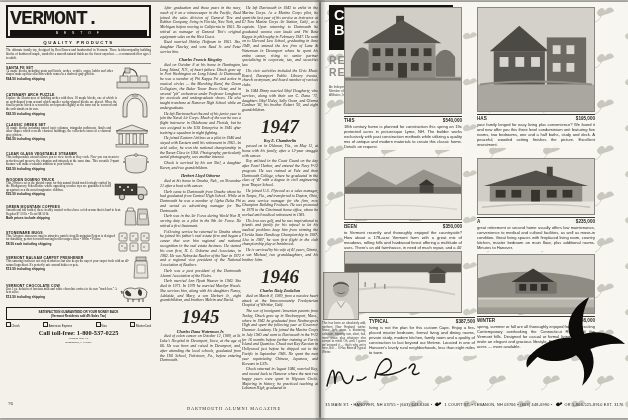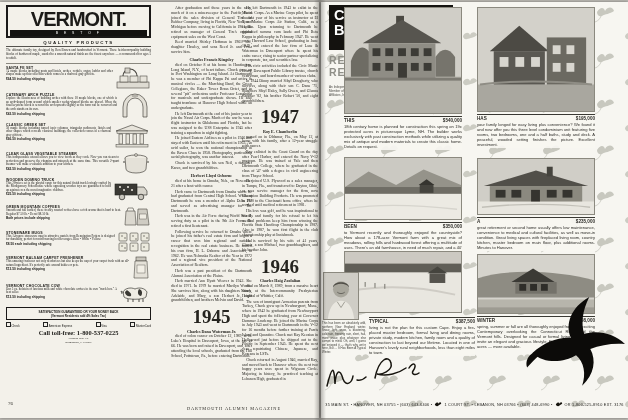--- a/index.html
+++ b/index.html
@@ -7,38 +7,38 @@
   .spread{position:relative;width:628px;height:420px;background:#bdbbb5;}
   .page{position:absolute;top:2px;height:416px;box-shadow:0 0 3px rgba(0,0,0,.4);}
   .page-left{left:0;width:319px;background:#f3f1ea;}
   .page-right{left:321px;width:307px;background:#f7f6f1;overflow:hidden;}
   .gutter{position:absolute;left:314px;top:0;width:12px;height:420px;z-index:5;
     background:linear-gradient(90deg,rgba(0,0,0,0),rgba(40,38,34,.35) 50%,rgba(0,0,0,0));}
 
   
   .vt-ad{position:absolute;left:6px;top:3px;width:145px;height:395px;overflow:hidden;color:#1c1b18;}
   .vt-logo{border:2px double #1a1918;padding:2px 2px 0;}
-  .vt-brand{font-family:Liberation Sans, sans-serif;font-weight:bold;font-size:20px;line-height:20px;text-align:center;letter-spacing:-1px;}
+  .vt-brand{font-family:Liberation Mono, monospace;font-weight:bold;font-size:20px;line-height:20px;text-align:left;letter-spacing:-1px;}
   .vt-band{background:#141311;color:#fff;font-family:"Liberation Sans",sans-serif;font-size:3.4px;letter-spacing:2.5px;text-align:center;padding:1px 0;margin-top:1px;}
   .vt-quality{font-family:"Liberation Sans",sans-serif;font-weight:bold;font-size:4.4px;letter-spacing:1.6px;text-align:center;margin:2px 0;border-bottom:.5px solid #55534e;padding-bottom:1px;}
   .vt-intro{font-size:3.2px;line-height:1.2;text-align:justify;margin-bottom:2px;border-bottom:.5px solid #8a887f;padding-bottom:2px;}
   .vt-item{margin-bottom:2.5px;overflow:hidden;}
   .vt-illo{float:right;margin:0 0 1px 2px;}
   .vt-name{font-family:"Liberation Sans",sans-serif;font-weight:bold;font-size:3.5px;letter-spacing:.2px;}
   .vt-desc{font-size:3.1px;line-height:1.18;text-align:justify;}
   .vt-price{font-family:"Liberation Sans",sans-serif;font-weight:bold;font-size:3.2px;}
   .vt-guarantee{border:.6px solid #1a1918;text-align:center;font-family:"Liberation Sans",sans-serif;font-weight:bold;font-size:3px;padding:1.5px 1px;margin:2px 0 1.5px;}
   .vt-pay{display:flex;justify-content:space-between;font-family:"Liberation Sans",sans-serif;font-size:2.9px;margin-bottom:2px;}
   .vt-pay .box{display:inline-block;width:3px;height:3px;border:.5px solid #222;margin-right:.5px;vertical-align:-0.2px;}
   .vt-phone{font-family:"Liberation Serif",serif;font-weight:bold;font-size:6.4px;text-align:center;margin:1px 0;}
   .vt-addr{font-size:2.9px;text-align:center;line-height:1.25;}
 
   
-  .obit-col{position:absolute;top:4px;height:396px;overflow:hidden;font-size:3.9px;line-height:1.22;color:#25241f;text-align:justify;}
-  .c2{left:171px;width:81px;}
+  .obit-col{position:absolute;top:4px;height:396px;overflow:hidden;font-size:3.9px;line-height:1.22;color:#25241f;text-align:justify;font-style:italic;}
+  .c2{left:160px;width:81px;}
   .c3{left:242px;width:76px;}
   .obit-col .p{text-indent:4px;margin:0 0 1px;}
   .obit-col .h{text-align:center;font-weight:bold;font-size:4.1px;margin:2.5px 0 .8px;text-indent:0;}
   .obit-col .y{text-align:center;font-weight:bold;font-size:19px;line-height:1;margin:4px 0 2px;font-family:"Liberation Serif",serif;}
   .pageno{position:absolute;left:8px;top:399px;font-size:5px;color:#2a2924;}
   .mag-footer{position:absolute;left:148px;top:404px;width:172px;text-align:center;font-size:4.3px;letter-spacing:1px;color:#2a2924;font-family:"Liberation Serif",serif;}
 
   
   .pattern-layer{position:absolute;inset:0;z-index:0;}
   .rp{position:absolute;z-index:1;}

